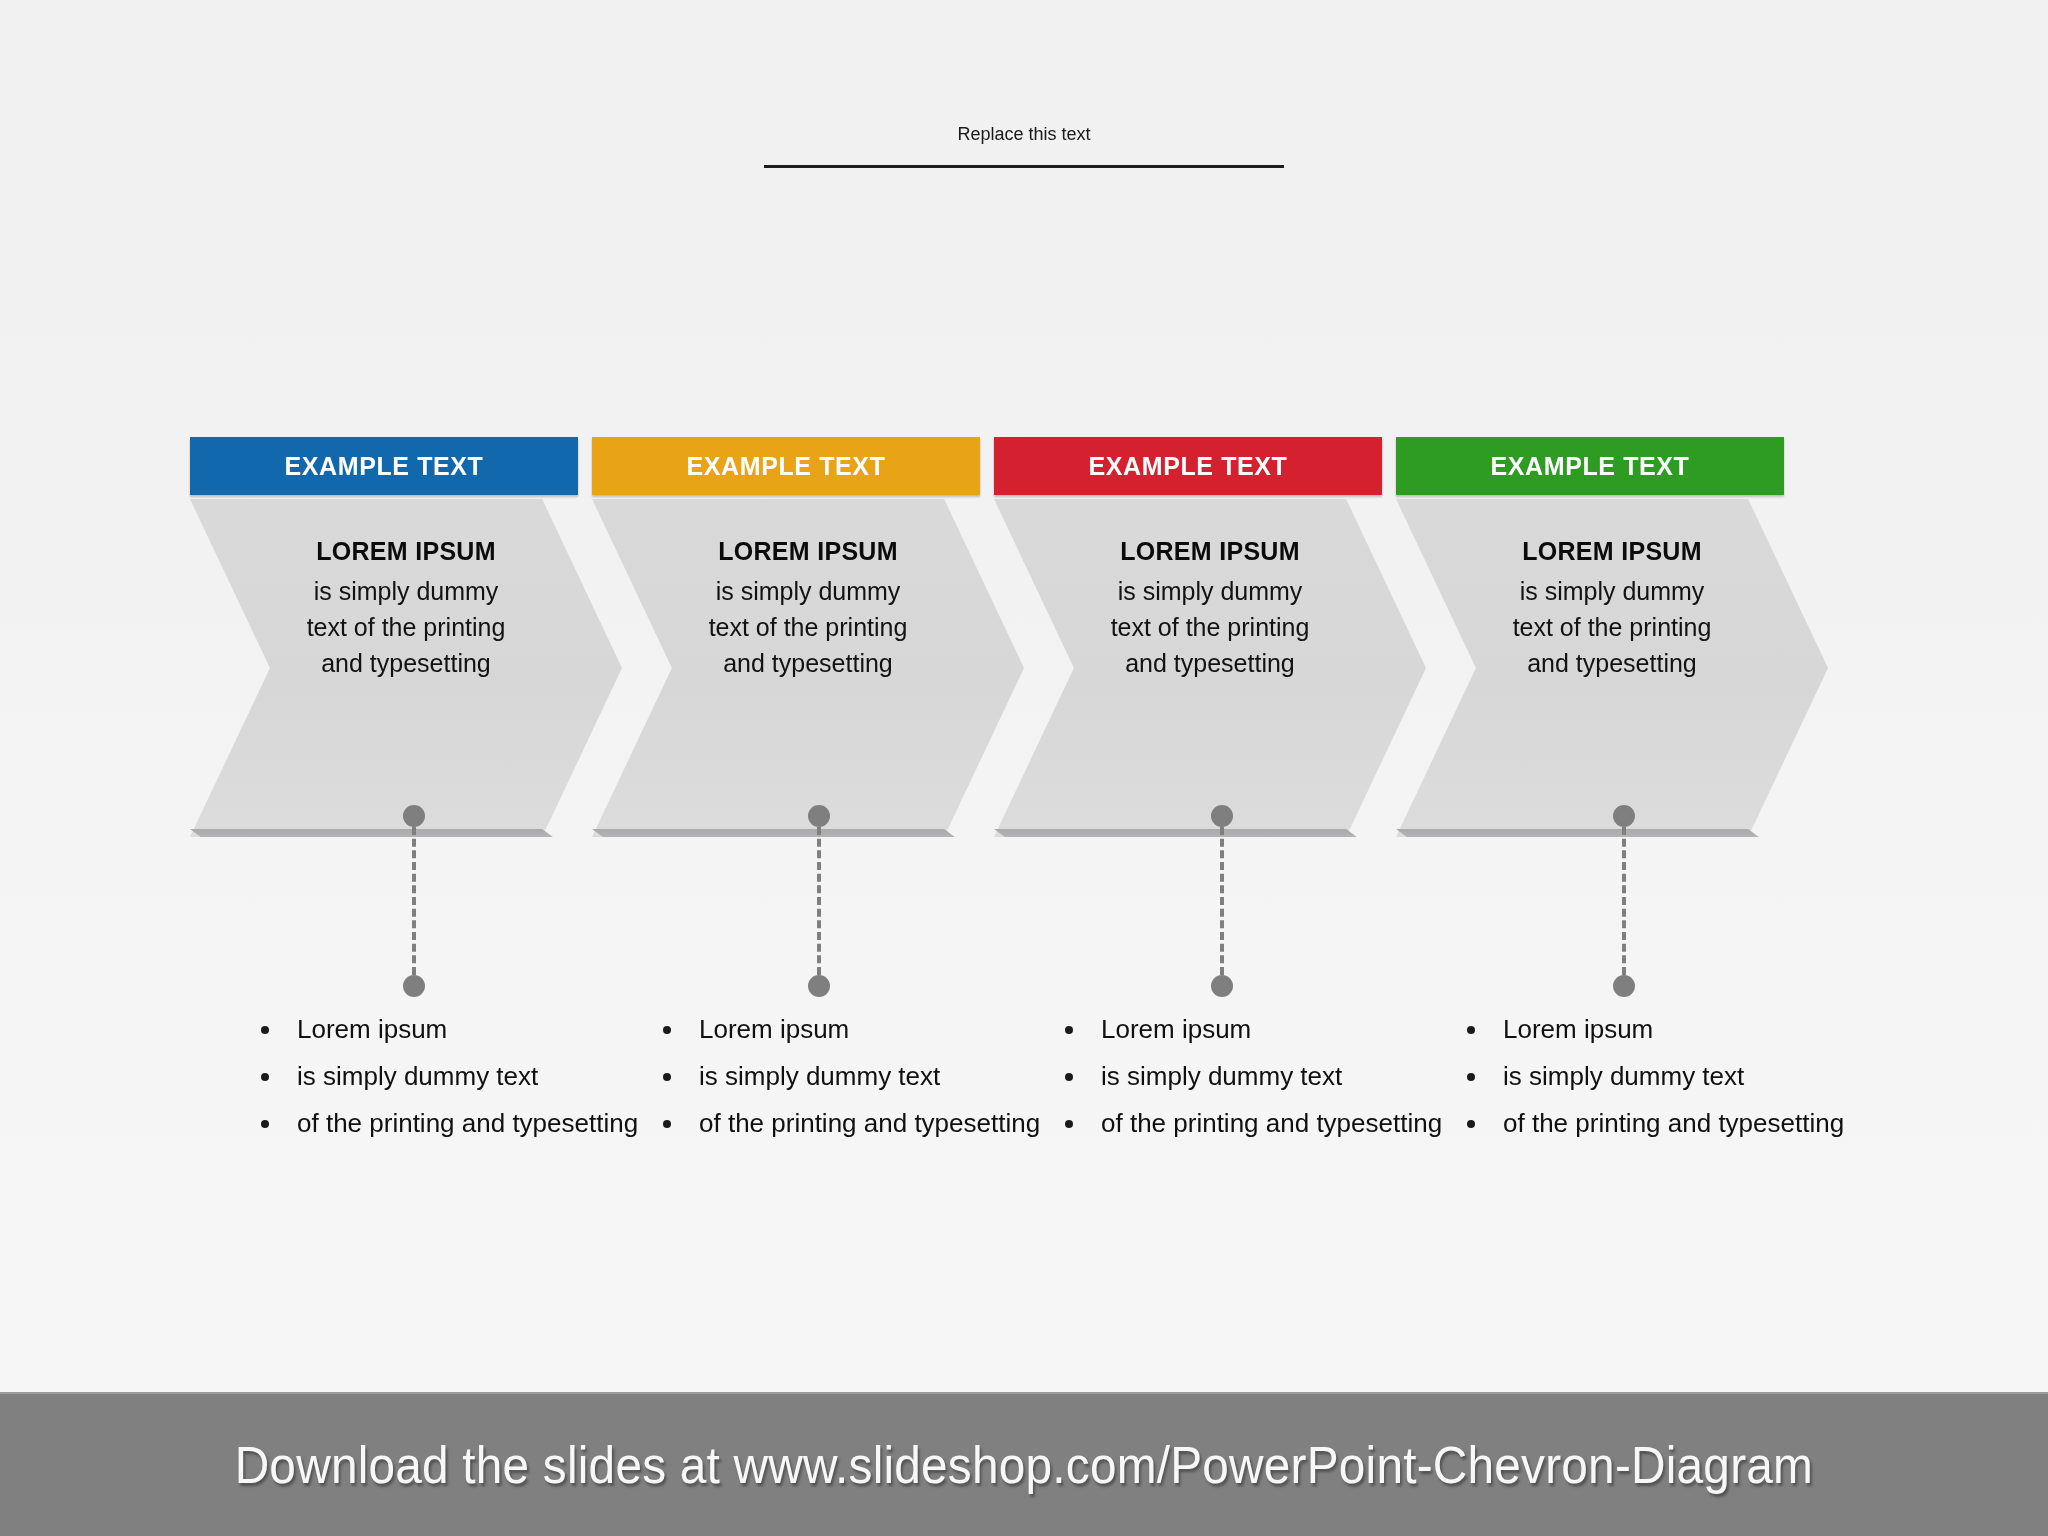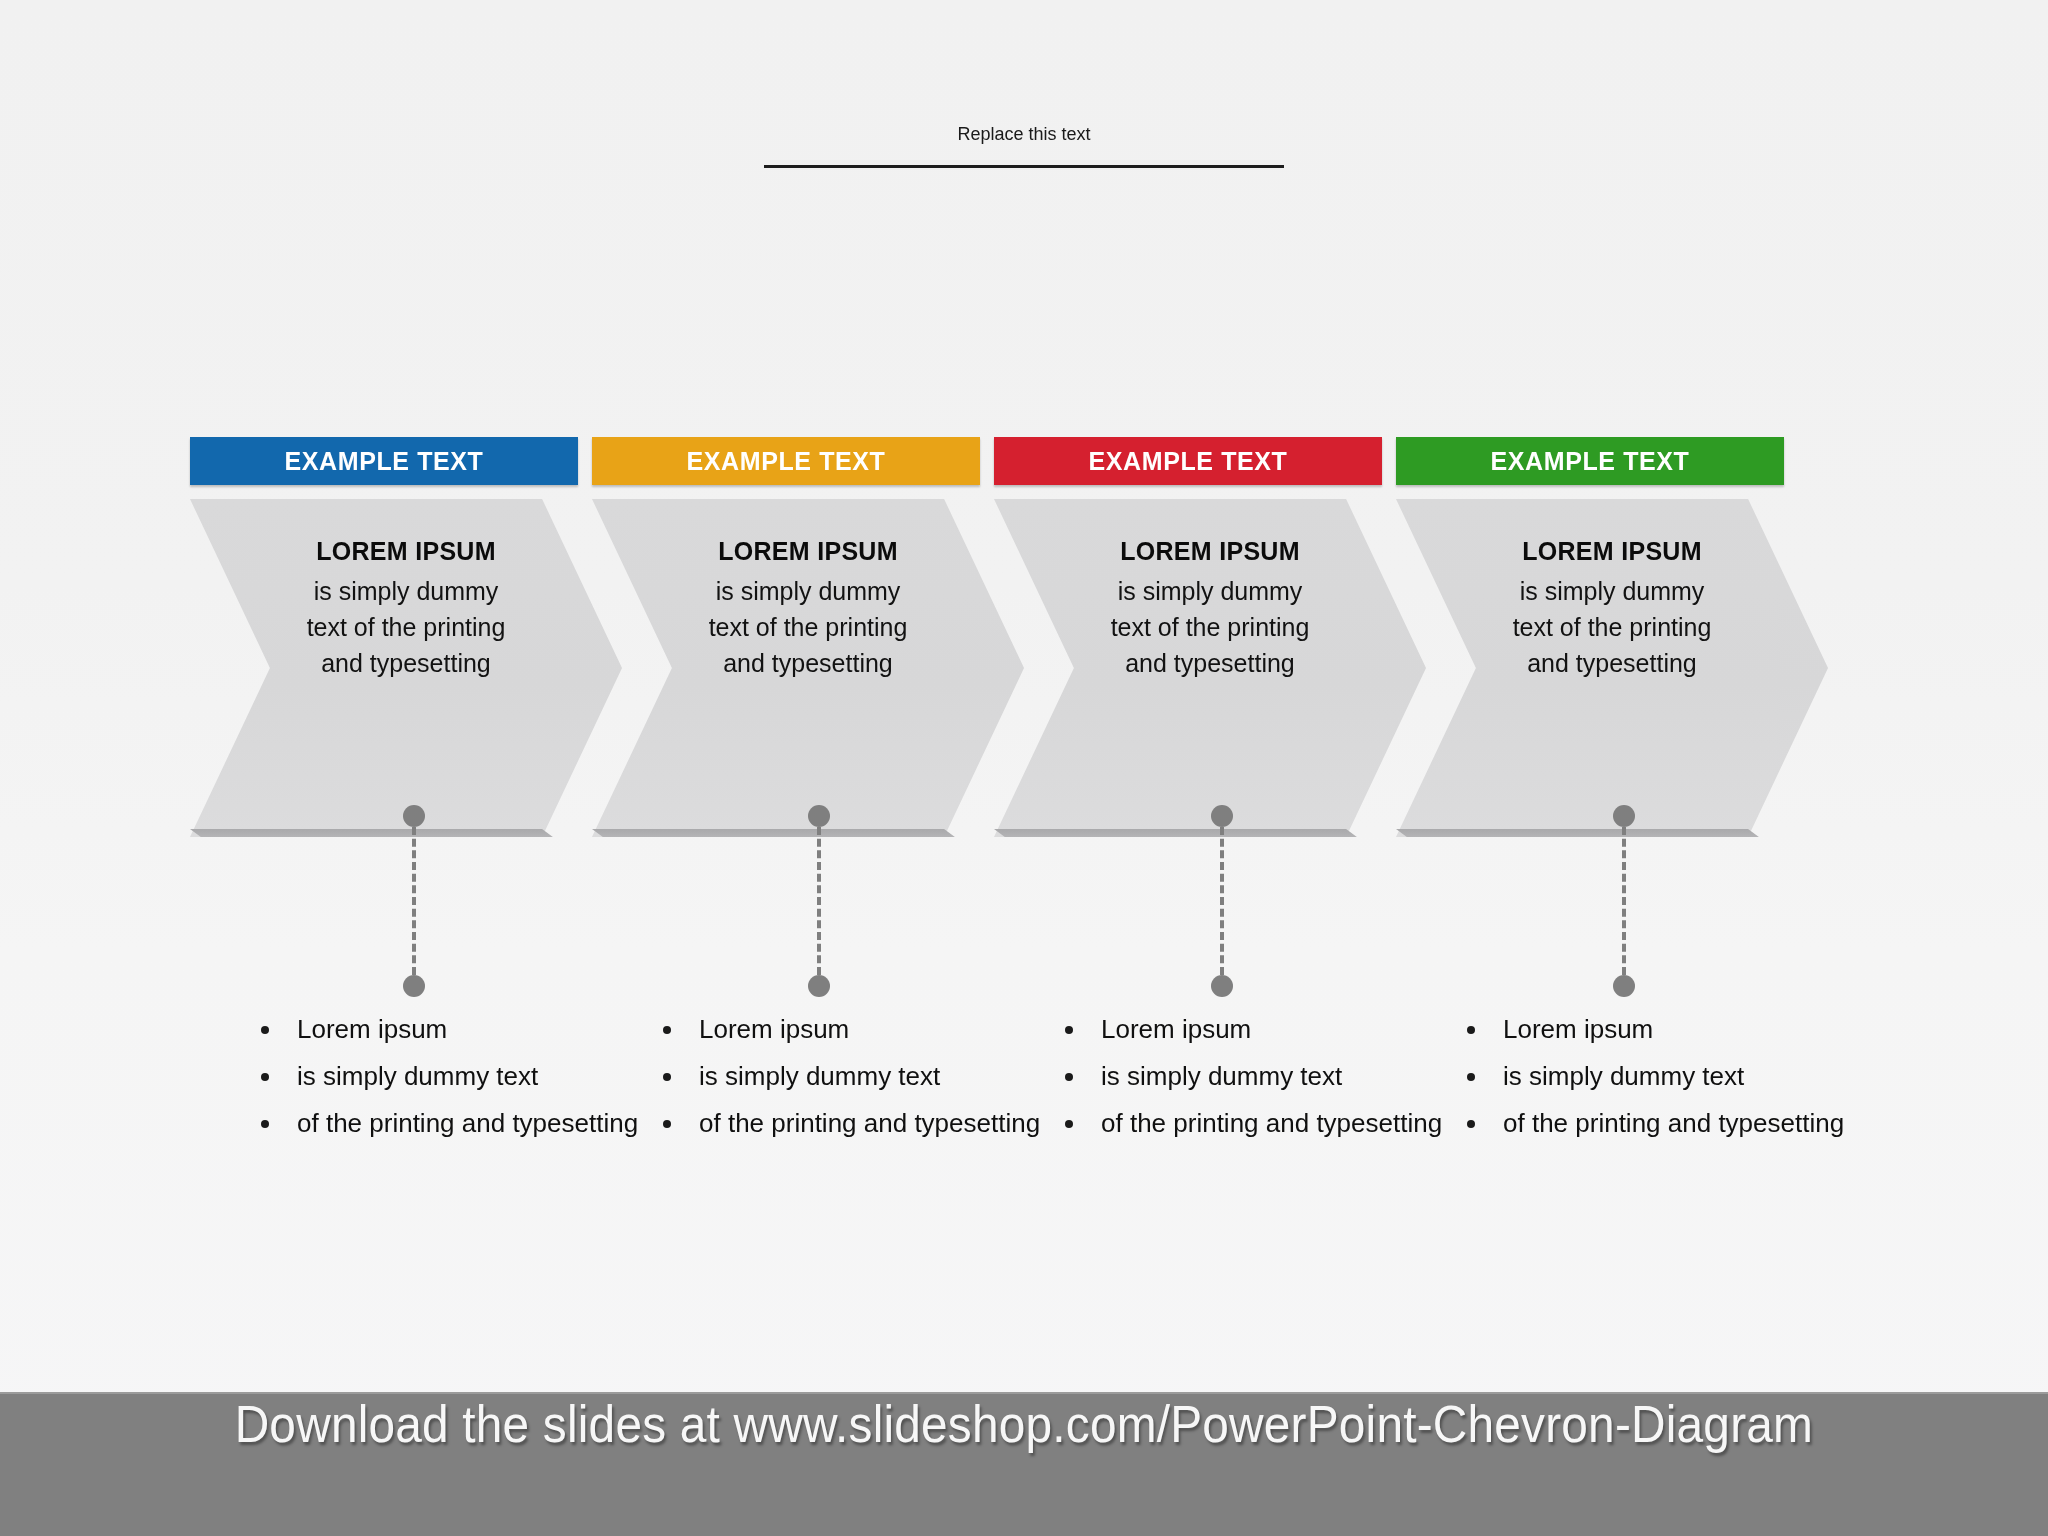--- a/index.html
+++ b/index.html
@@ -67,21 +67,21 @@
   .chevron-step.s1 { left: 402px;  z-index: 13; }
   .chevron-step.s2 { left: 804px;  z-index: 12; }
   .chevron-step.s3 { left: 1206px; z-index: 11; }
 
   
   .chevron-cap {
     position: absolute;
     top: 0;
     left: 0;
     width: 388px;
-    height: 48px;
+    height: 58px;
     display: flex;
     align-items: center;
     justify-content: center;
     z-index: 5;
     box-shadow: 0 2px 2px rgba(0,0,0,0.22);
   }
 
   .chevron-cap-label {
     color: #ffffff;
     font-size: 25px;
@@ -212,20 +212,21 @@
   
   .footer-banner {
     position: absolute;
     left: 0;
     bottom: 0;
     width: 2048px;
     height: 144px;
     background: #808080;
     border-top: 2px solid #9b9b9b;
     display: flex;
+    align-items: center;
     justify-content: center;
   }
 
   .footer-text {
     color: #f7f7f7;
     font-size: 52px;
     font-weight: 400;
     letter-spacing: 0.2px;
     white-space: nowrap;
     transform: scaleX(0.92);

